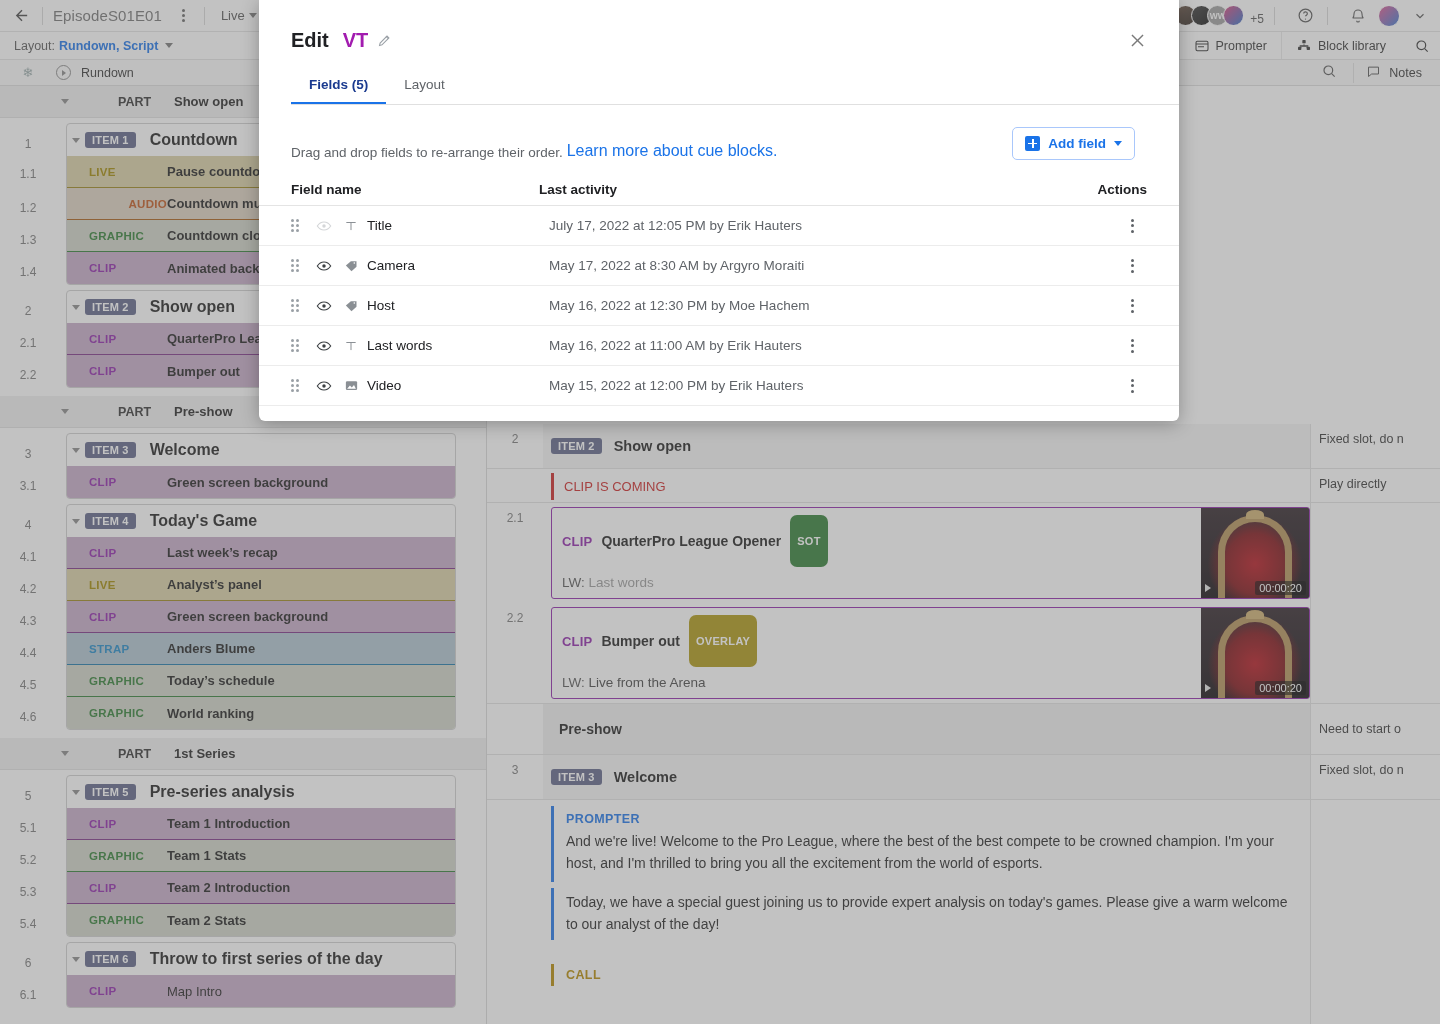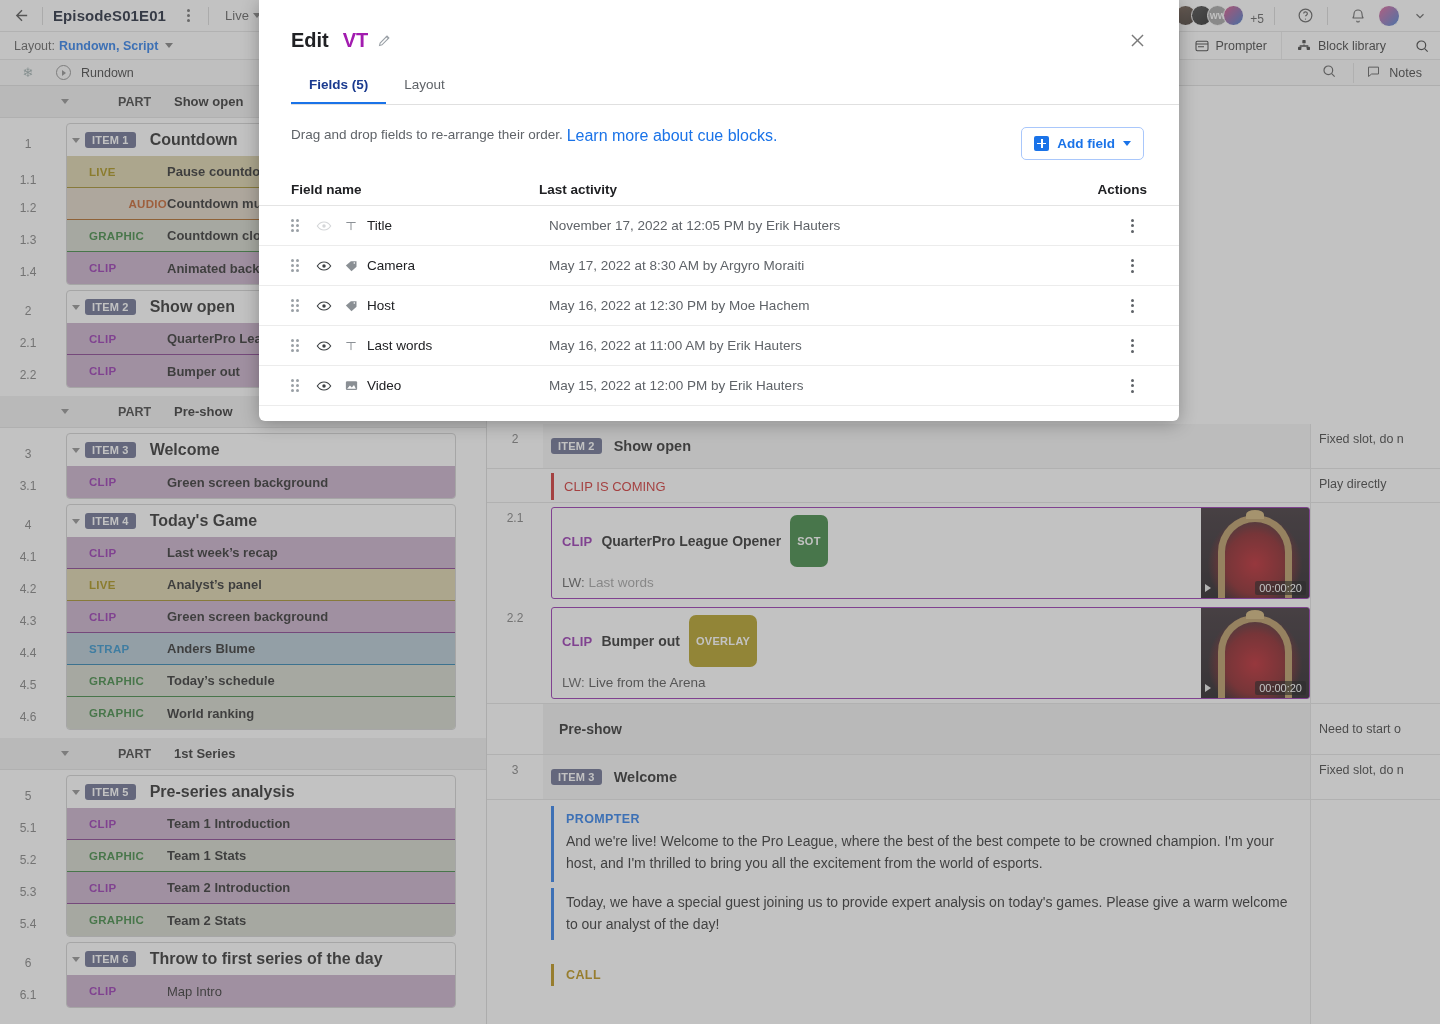--- a/index.html
+++ b/index.html
@@ -21,21 +21,21 @@
 
   
   .topbar {
     position: absolute; top: 0; left: 0; right: 0; height: 32px;
     display: flex; align-items: center; gap: 0;
     border-bottom: 1px solid #e3e3e3; background: #fff;
     padding: 0 8px 0 10px;
   }
   .tb-back { width: 22px; height: 22px; display: flex; align-items: center; justify-content: center; color: #444; }
   .tb-divider { width: 1px; height: 18px; background: #d8d8d8; margin: 0 10px; }
-  .tb-title { font-size: 15px; font-weight: 700; color: #0f172a; letter-spacing: .1px; }
+  .tb-title { font-size: 15px; font-weight: 400; color: #737373; letter-spacing: .1px; }
   .tb-kebab { width: 20px; display: flex; flex-direction: column; align-items: center; gap: 2px; margin-left: 12px; }
   .tb-kebab i { width: 3px; height: 3px; border-radius: 50%; background: #666; display: block; }
   .tb-live { font-size: 13px; color: #555; display: flex; align-items: center; gap: 4px; margin-left: 6px; }
   .caret { width: 0; height: 0; border-left: 4px solid transparent; border-right: 4px solid transparent; border-top: 5px solid #777; display: inline-block; }
   .tc { font-size: 13px; display: flex; align-items: center; gap: 5px; margin-left: 18px; color: #444; }
   .flag { width: 9px; height: 11px; position: relative; display: inline-block; }
   .flag:before { content: ""; position: absolute; left: 0; top: 0; width: 1.5px; height: 11px; background: currentColor; }
   .flag:after { content: ""; position: absolute; left: 1.5px; top: 0; width: 7px; height: 5px; background: currentColor; }
   .tc.green { color: #0a7d32; }
   .tc.red { color: #c62828; }
@@ -158,21 +158,21 @@
     display: flex; flex-direction: column;
   }
   .modal-head { display: flex; align-items: center; padding: 26px 28px 0 32px; }
   .modal-title { font-size: 20px; font-weight: 700; color: #202124; }
   .modal-vt { font-size: 20px; font-weight: 700; color: #a21caf; margin-left: 14px; }
   .pencil { margin-left: 9px; color: #9aa0a6; display: inline-flex; }
   .modal-close { margin-left: auto; color: #7a7a7a; width: 28px; height: 28px; display: flex; align-items: center; justify-content: center; }
   .tabs { display: flex; margin: 14px 0 0 32px; border-bottom: 1px solid #e0e0e0; padding-right: 32px; }
   .tab { font-size: 13.5px; color: #5f6368; padding: 9px 18px 10px; }
   .tab.active { color: #1a3a8f; font-weight: 600; border-bottom: 2.5px solid #1a73e8; }
-  .helprow { display: flex; align-items: flex-start; padding: 22px 35px 0 32px; }
+  .helprow { display: flex; align-items: flex-end; padding: 22px 44px 0 32px; }
   .help-text { font-size: 13.5px; color: #5f6368; }
   .help-link { color: #1a73e8; }
   .addfield {
     margin-left: auto; display: flex; align-items: center; gap: 8px;
     border: 1px solid #a9c7fb; border-radius: 5px; padding: 8px 12px;
     color: #1a73e8; font-size: 13.5px; font-weight: 600; background: #fff;
   }
   .plus-sq { width: 15px; height: 15px; background: #1a73e8; border-radius: 2px; position: relative; }
   .plus-sq:before, .plus-sq:after { content: ""; position: absolute; background: #fff; }
   .plus-sq:before { left: 3px; top: 6.8px; width: 9px; height: 1.6px; }
@@ -337,21 +337,21 @@
         <span class="num-col"></span>
         <span class="tw">
             <span class="dn"></span>
           </span>
         <span class="part-tag">PART</span>
         <span class="part-name">Show open</span>
       </div>
 
       <div style="position:relative">
         <span class="item-numcol" style="top:14px">1</span>
-        <span class="item-numcol" style="top:50px">1.1</span>
+        <span class="item-numcol" style="top:44px">1.1</span>
         <span class="item-numcol" style="top:78px">1.2</span>
         <span class="item-numcol" style="top:110px">1.3</span>
         <span class="item-numcol" style="top:142px">1.4</span>
         <div class="item-box">
           <div class="item-head">
             <span class="tw">
                 <span class="dn"></span>
               </span>
             <span class="badge-item">ITEM 1</span>
             <span class="item-title">Countdown</span>
@@ -696,21 +696,21 @@
               <path d="M2 12s3.8-6 10-6 10 6 10 6-3.8 6-10 6-10-6-10-6z"></path>
               <circle cx="12" cy="12" r="2.6" fill="currentColor" stroke="none"></circle>
             </svg>
         </span>
         <span class="ftype">
           <svg width="14" height="14" viewBox="0 0 24 24" fill="none" stroke="currentColor" stroke-width="1.7">
               <path d="M4 6h16M12 6v13"></path>
             </svg>
         </span>
         <span class="fname">Title</span>
-        <span class="fact">November 17, 2022 at 12:05 PM by Erik Hauters</span>
+        <span class="fact">July 17, 2022 at 12:05 PM by Erik Hauters</span>
         <span class="kebab">
             <i></i>
             <i></i>
             <i></i>
           </span>
       </div>
 
       <div class="frow">
         <span class="drag">
             <i></i>

